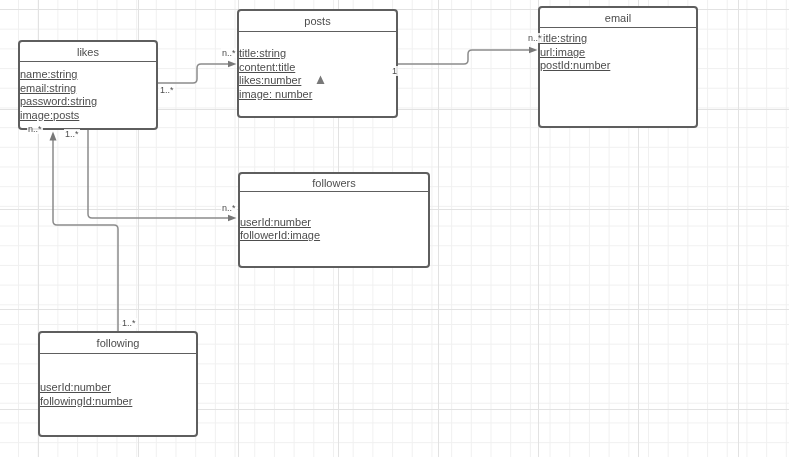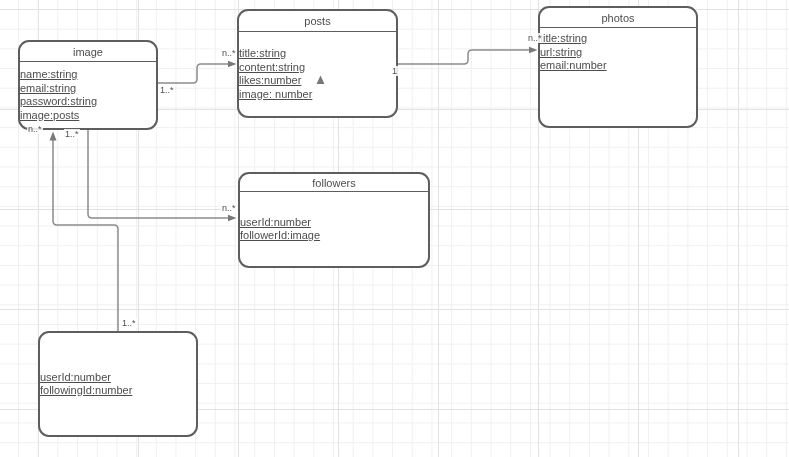--- a/index.html
+++ b/index.html
@@ -15,21 +15,21 @@
       linear-gradient(to bottom,#f0f0f0 1px,transparent 1px);
     background-size:100px 100%,100% 100px,19.7px 100%,100% 19.7px;
     background-position:38px 0,0 9px,18px 0,0 9px;
     font-family:"Liberation Sans",sans-serif;
     color:#4d4d4d;
   }
   .entity{
     position:absolute;
     background:#ffffff;
     border:2px solid #5e5e5e;
-    border-radius:11px;
+    border-radius:4px;
     box-sizing:border-box;
     display:flex;flex-direction:column;
     font-size:11px;
     color:#4d4d4d;
   }
   .e-header{
     flex:none;
     border-bottom:1.5px solid #5e5e5e;
     display:flex;align-items:center;justify-content:center;
     white-space:nowrap;
@@ -59,64 +59,67 @@
   }
   svg.wires path{pointer-events:stroke;}
 </style>
 </head>
 <body>
 
 <div class="canvas">
 
   <div class="entity" style="left:18px;top:40px;width:140px;height:90px">
     <div class="e-header" style="height:19px">
-      <span>image</span>
+      <span>likes</span>
     </div>
     <div class="e-body">
       <div class="field">name:string</div>
       <div class="field">email:string</div>
       <div class="field">password:string</div>
       <div class="field">image:posts</div>
     </div>
   </div>
 
   <div class="entity" style="left:237px;top:9px;width:161px;height:109px">
     <div class="e-header" style="height:20px">
       <span>posts</span>
     </div>
     <div class="e-body">
       <div class="field">title:string</div>
-      <div class="field">content:string</div>
+      <div class="field">content:title</div>
       <div class="field">likes:number</div>
       <div class="field">image: number</div>
     </div>
   </div>
 
   <div class="entity" style="left:538px;top:6px;width:160px;height:122px">
     <div class="e-header" style="height:19px">
-      <span>photos</span>
+      <span>email</span>
     </div>
     <div class="e-body top-align">
       <div class="field">title:string</div>
-      <div class="field">url:string</div>
-      <div class="field">email:number</div>
+      <div class="field">url:image</div>
+      <div class="field">postId:number</div>
     </div>
   </div>
 
   <div class="entity" style="left:238px;top:172px;width:192px;height:96px">
     <div class="e-header" style="height:17px">
       <span>followers</span>
     </div>
     <div class="e-body">
       <div class="field">userId:number</div>
       <div class="field">followerId:image</div>
     </div>
   </div>
 
   <div class="entity" style="left:38px;top:331px;width:160px;height:106px">
+    <div class="e-header" style="height:20px">
+      <span>following</span>
+    </div>
     <div class="e-body">
       <div class="field">userId:number</div>
       <div class="field">followingId:number</div>
     </div>
   </div>
 
   <svg class="wires" width="789" height="457" viewBox="0 0 789 457">
     <defs>
       <marker id="arrow" viewBox="0 0 10 8" markerWidth="10" markerHeight="8" refX="0.5" refY="4" orient="auto" markerUnits="userSpaceOnUse">
         <path d="M0,0.5 L9,4 L0,7.5 Z" fill="#787878"></path>

